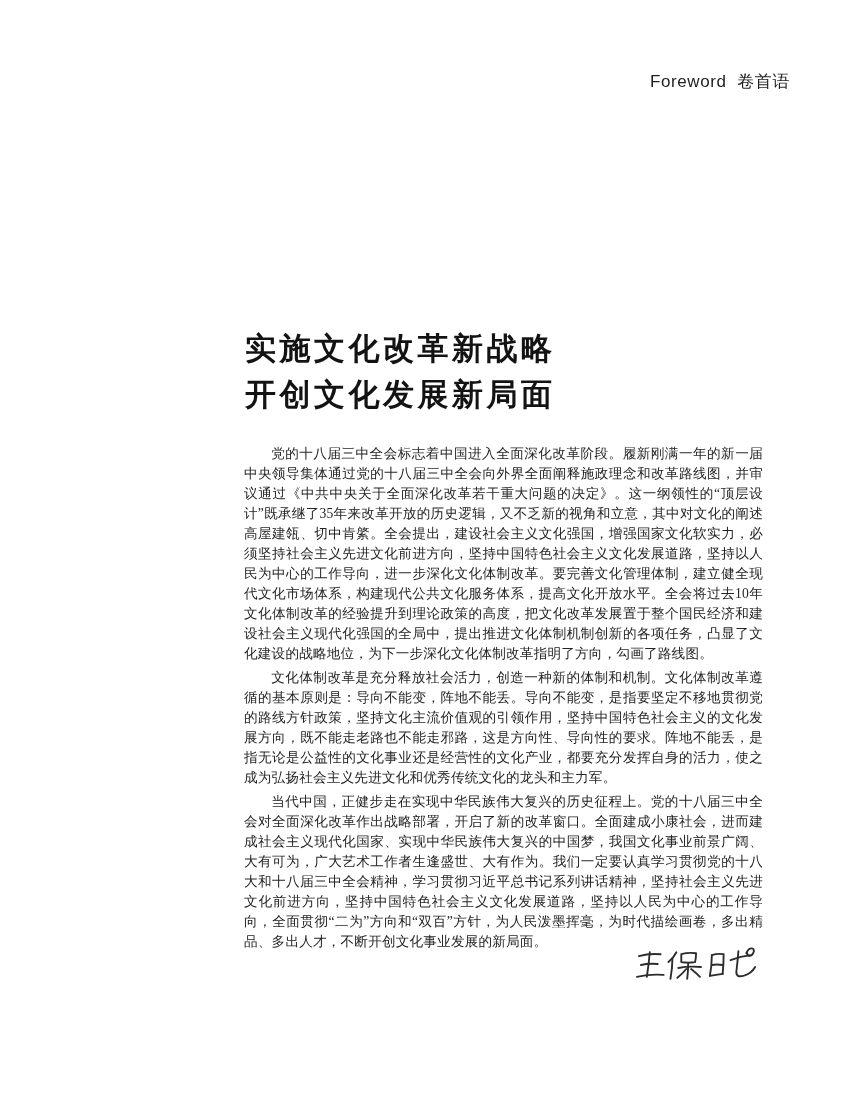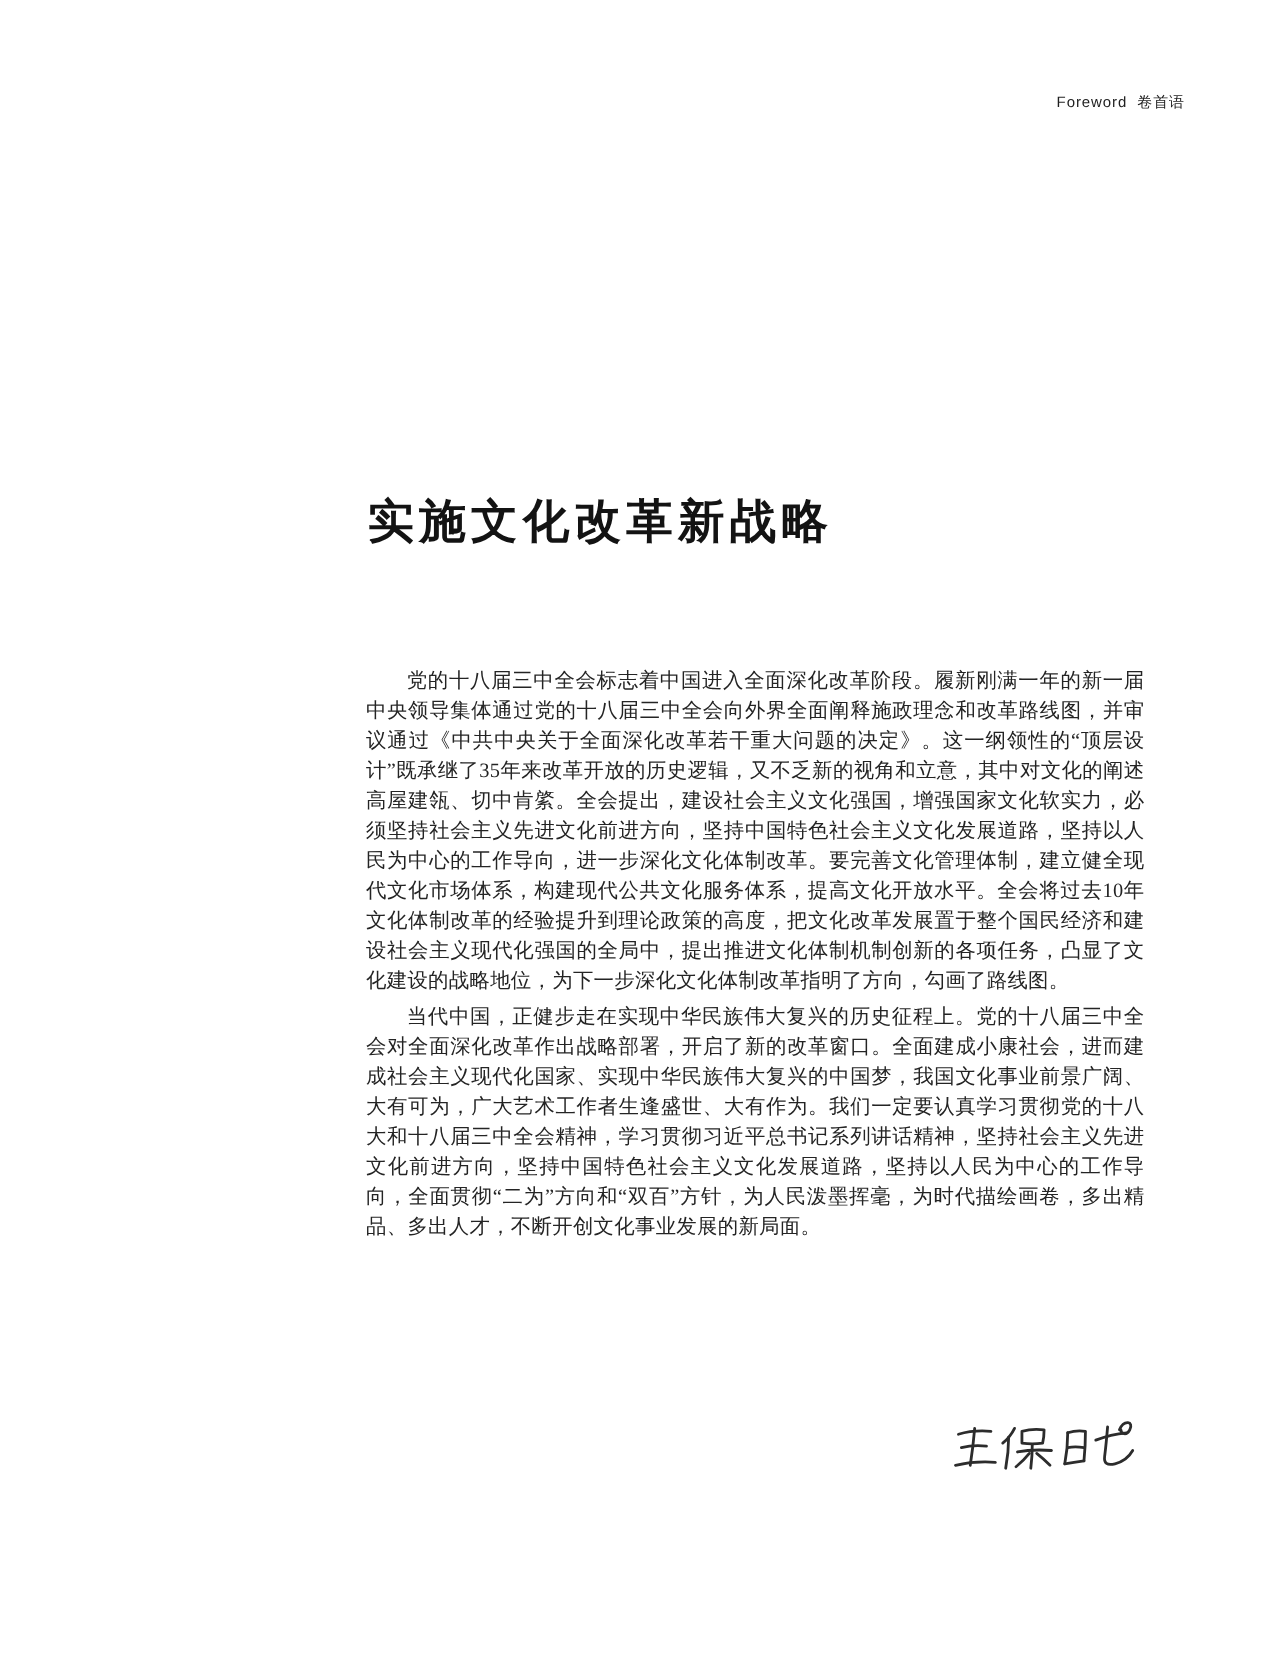--- a/index.html
+++ b/index.html
@@ -8,21 +8,21 @@
     background: #ffffff;
     position: relative;
     overflow: hidden;
     font-family: "Liberation Serif", "DejaVu Serif", serif;
     color: #242424;
   }
   .page-header {
     position: absolute;
     top: 50px; right: 56px;
     font-family: "Liberation Sans", "DejaVu Sans", sans-serif;
-    font-size: 10px;
+    font-size: 17px;
     letter-spacing: 0.6px;
     color: #1f1f1f;
     white-space: pre;
   }
   .article-title {
     position: absolute;
     left: 245px; top: 328px;
     margin: 0;
     font-family: "Liberation Serif", "DejaVu Serif", serif;
     font-weight: 700;
@@ -59,24 +59,26 @@
 </style>
 </head>
 <body>
 
 <div class="page-header">
   <span>Foreword  卷首语</span>
 </div>
 
 <h1 class="article-title">
   <span class="title-line">实施文化改革新战略</span>
+  <span class="title-line">开创文化发展新局面</span>
 </h1>
 
 <div class="article-body">
   <p>党的十八届三中全会标志着中国进入全面深化改革阶段。履新刚满一年的新一届中央领导集体通过党的十八届三中全会向外界全面阐释施政理念和改革路线图，并审议通过《中共中央关于全面深化改革若干重大问题的决定》。这一纲领性的“顶层设计”既承继了35年来改革开放的历史逻辑，又不乏新的视角和立意，其中对文化的阐述高屋建瓴、切中肯綮。全会提出，建设社会主义文化强国，增强国家文化软实力，必须坚持社会主义先进文化前进方向，坚持中国特色社会主义文化发展道路，坚持以人民为中心的工作导向，进一步深化文化体制改革。要完善文化管理体制，建立健全现代文化市场体系，构建现代公共文化服务体系，提高文化开放水平。全会将过去10年文化体制改革的经验提升到理论政策的高度，把文化改革发展置于整个国民经济和建设社会主义现代化强国的全局中，提出推进文化体制机制创新的各项任务，凸显了文化建设的战略地位，为下一步深化文化体制改革指明了方向，勾画了路线图。</p>
+  <p>文化体制改革是充分释放社会活力，创造一种新的体制和机制。文化体制改革遵循的基本原则是：导向不能变，阵地不能丢。导向不能变，是指要坚定不移地贯彻党的路线方针政策，坚持文化主流价值观的引领作用，坚持中国特色社会主义的文化发展方向，既不能走老路也不能走邪路，这是方向性、导向性的要求。阵地不能丢，是指无论是公益性的文化事业还是经营性的文化产业，都要充分发挥自身的活力，使之成为弘扬社会主义先进文化和优秀传统文化的龙头和主力军。</p>
   <p>当代中国，正健步走在实现中华民族伟大复兴的历史征程上。党的十八届三中全会对全面深化改革作出战略部署，开启了新的改革窗口。全面建成小康社会，进而建成社会主义现代化国家、实现中华民族伟大复兴的中国梦，我国文化事业前景广阔、大有可为，广大艺术工作者生逢盛世、大有作为。我们一定要认真学习贯彻党的十八大和十八届三中全会精神，学习贯彻习近平总书记系列讲话精神，坚持社会主义先进文化前进方向，坚持中国特色社会主义文化发展道路，坚持以人民为中心的工作导向，全面贯彻“二为”方向和“双百”方针，为人民泼墨挥毫，为时代描绘画卷，多出精品、多出人才，不断开创文化事业发展的新局面。</p>
 </div>
 
 <div class="signature" role="img" aria-label="王保旺">
   <svg viewBox="0 0 130 52" xmlns="http://www.w3.org/2000/svg">
 
     <path d="M3 15 Q13 12 25 13"></path>
     <path d="M14 11 Q13 23 11 36"></path>
     <path d="M5 24 Q13 22 22 23"></path>
     <path d="M1 36 Q14 33 28 34"></path>

